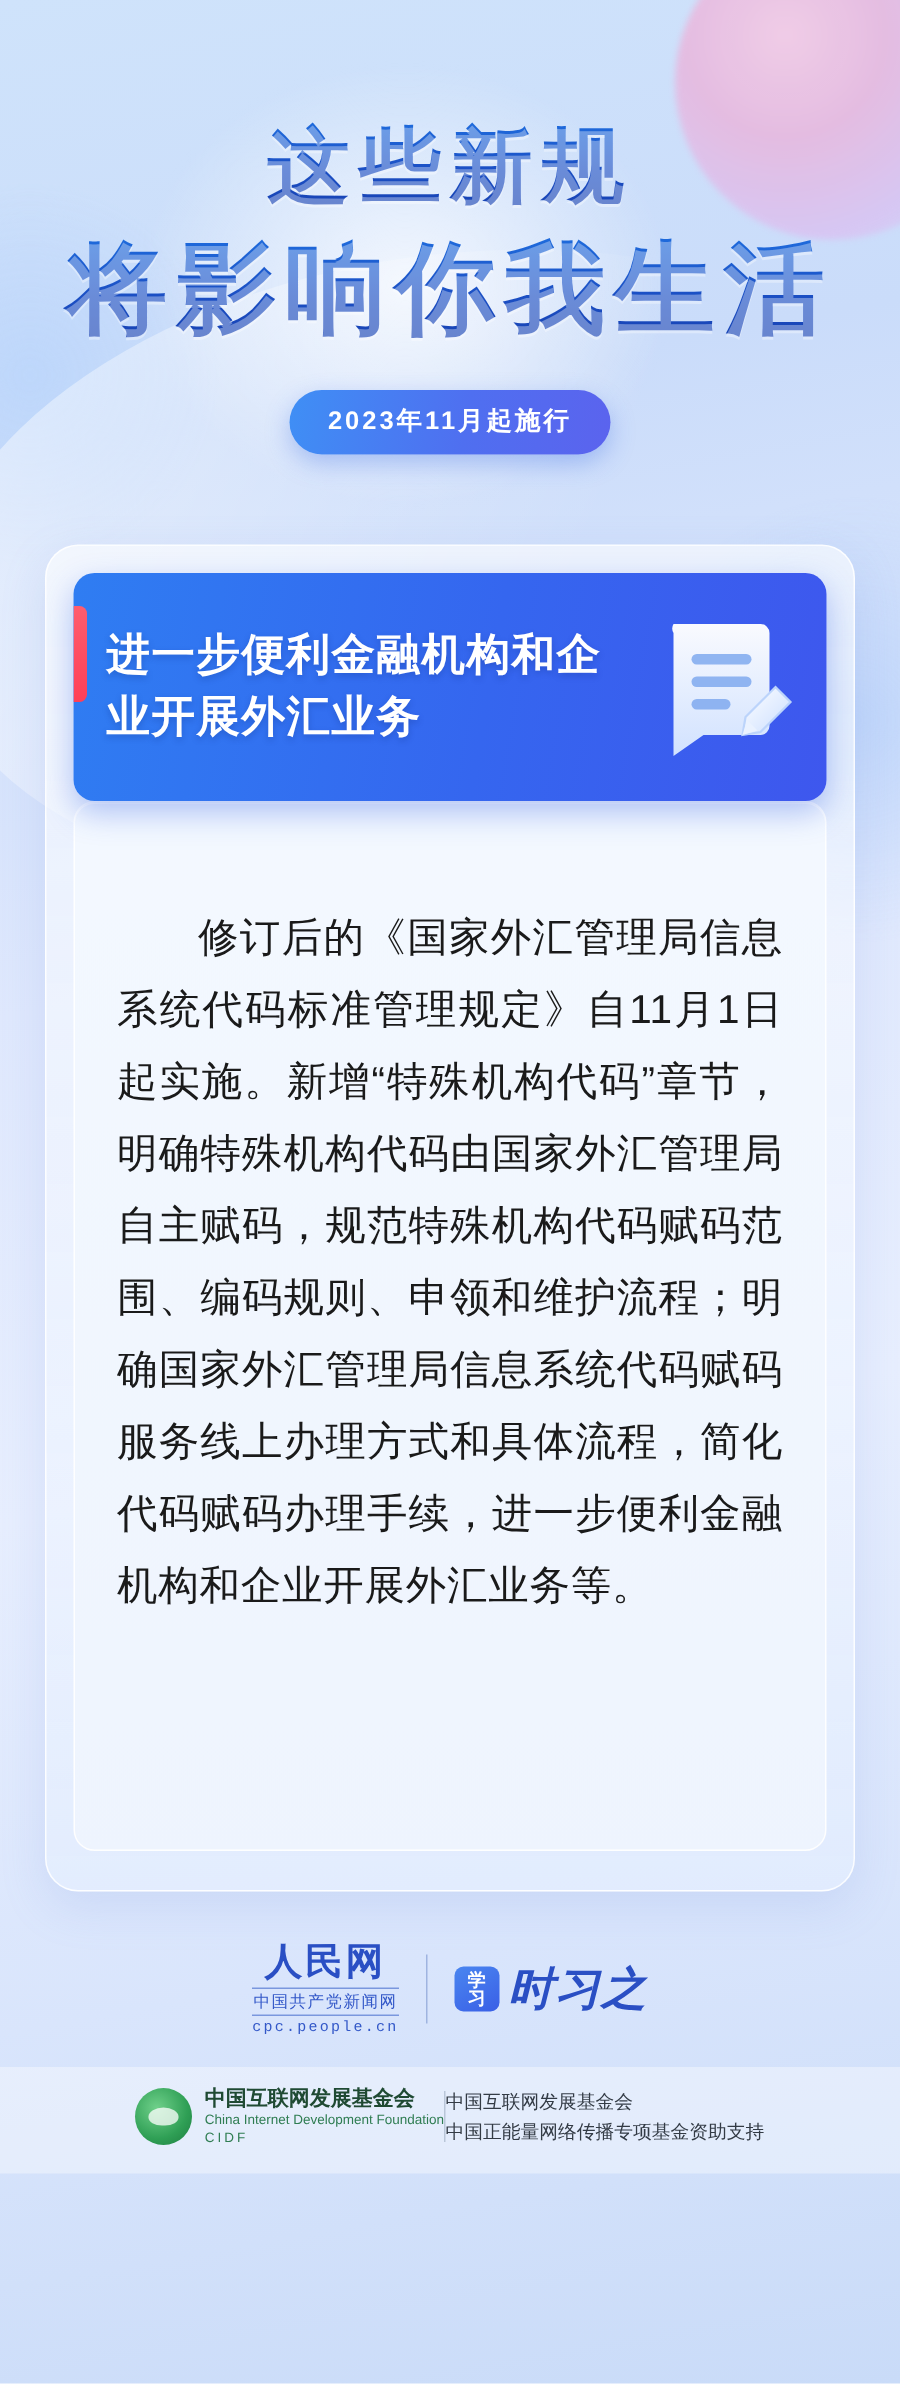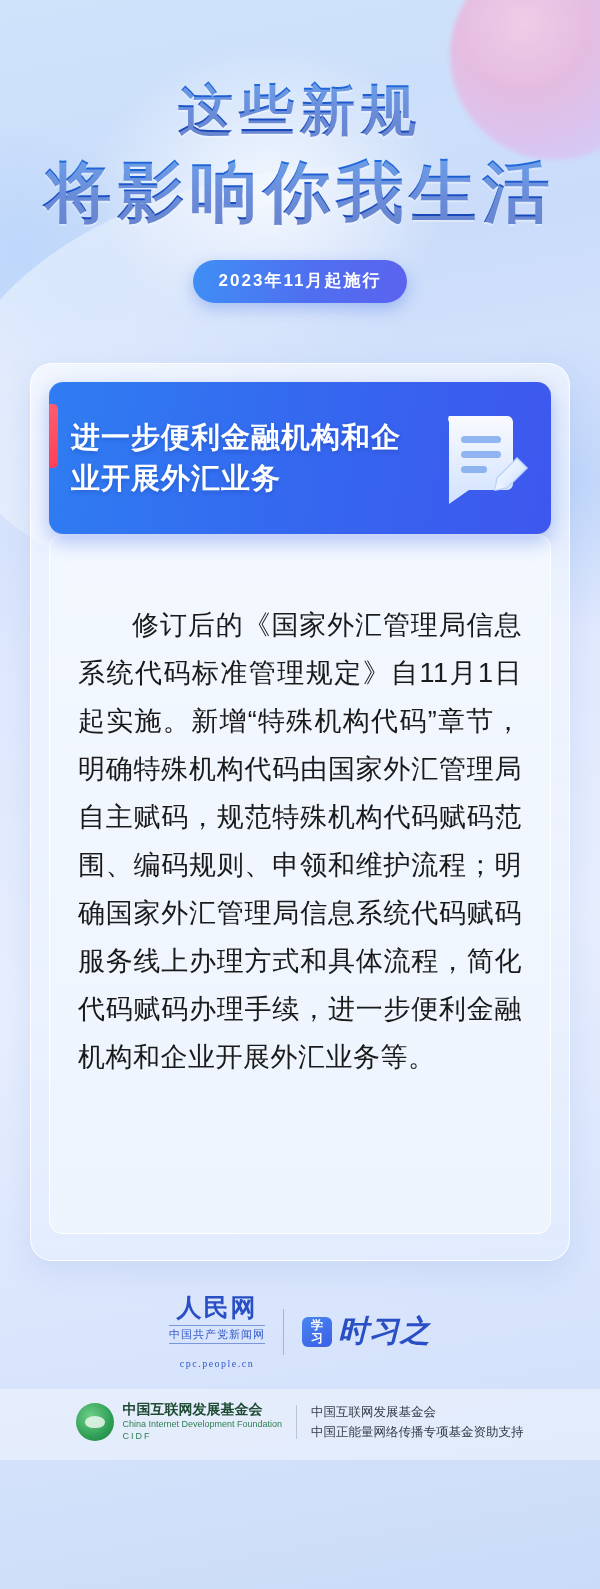--- a/index.html
+++ b/index.html
@@ -180,22 +180,22 @@
   .logo-people .sub {
     margin-top: 4px;
     font-size: 11px;
     color: #3358c8;
     border-top: 1px solid #7a97de;
     border-bottom: 1px solid #7a97de;
     padding: 1px 0;
     letter-spacing: 1px;
   }
   .logo-people .en {
-    margin-top: 14px;
-    font-family: Liberation Serif, serif;
+    margin-top: 3px;
+    font-family: Liberation Mono, monospace;
     font-size: 10px;
     color: #3358c8;
     letter-spacing: 1.5px;
   }
   .divider-v {
     width: 1px;
     height: 46px;
     background: #9fb4e0;
   }
   .logo-xi {
@@ -225,21 +225,20 @@
     letter-spacing: 1px;
   }
 
   .sponsor-bar {
     margin-top: 20px;
     padding: 12px 0 18px;
     background: rgba(255,255,255,.38);
     display: flex;
     align-items: center;
     justify-content: center;
-    gap: 14px;
   }
   .cidf {
     display: flex;
     align-items: center;
     gap: 8px;
   }
   .cidf-mark {
     width: 38px; height: 38px;
     border-radius: 50%;
     background: radial-gradient(circle at 38% 35%, #6fd08a 0%, #2f9f55 60%, #1d7c3f 100%);

